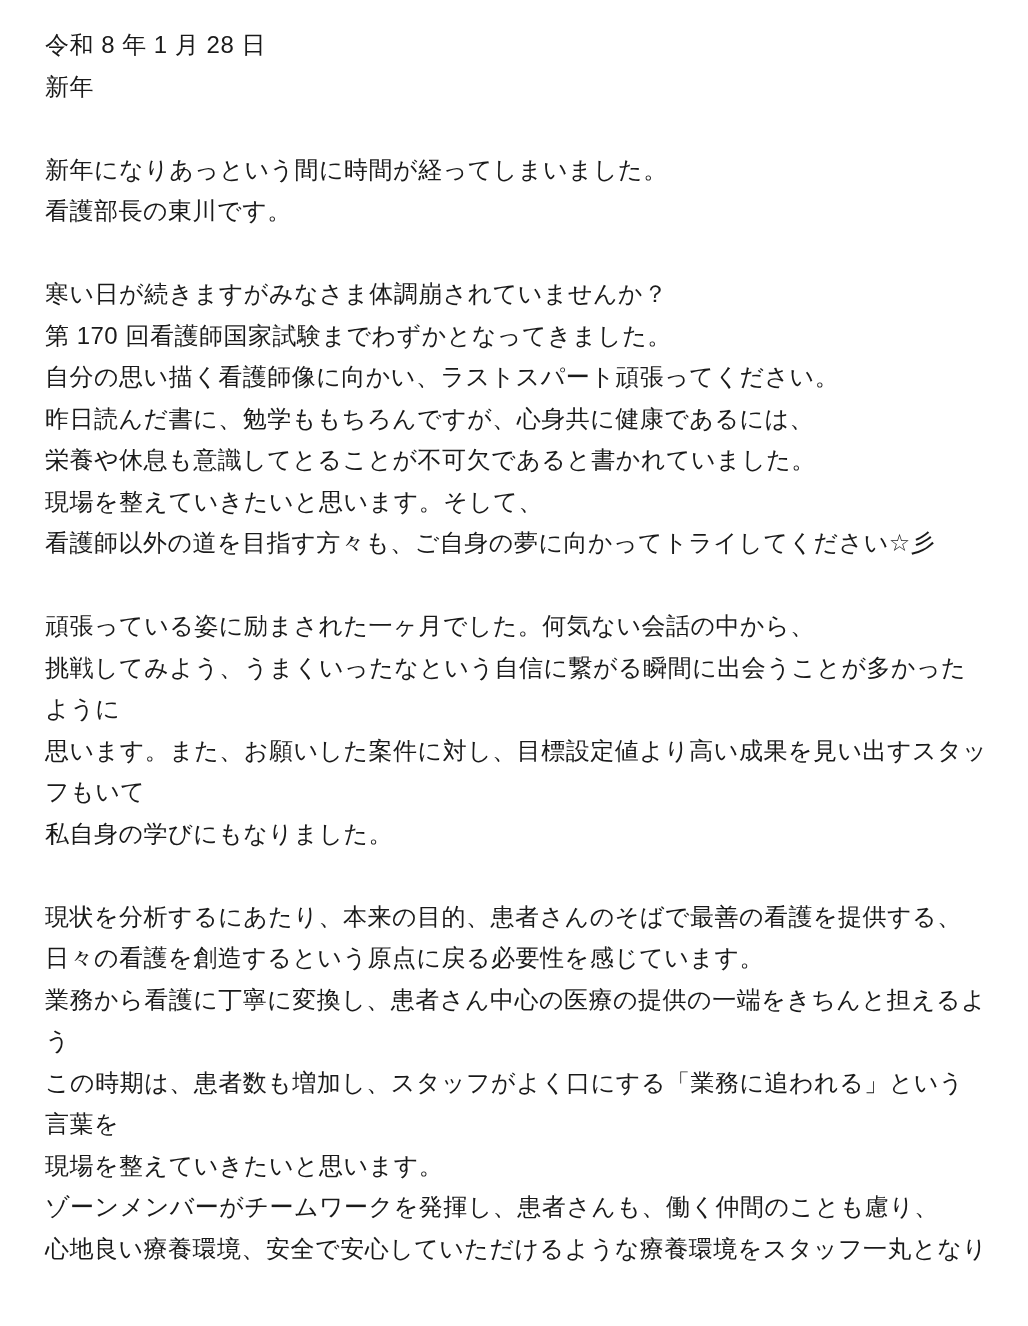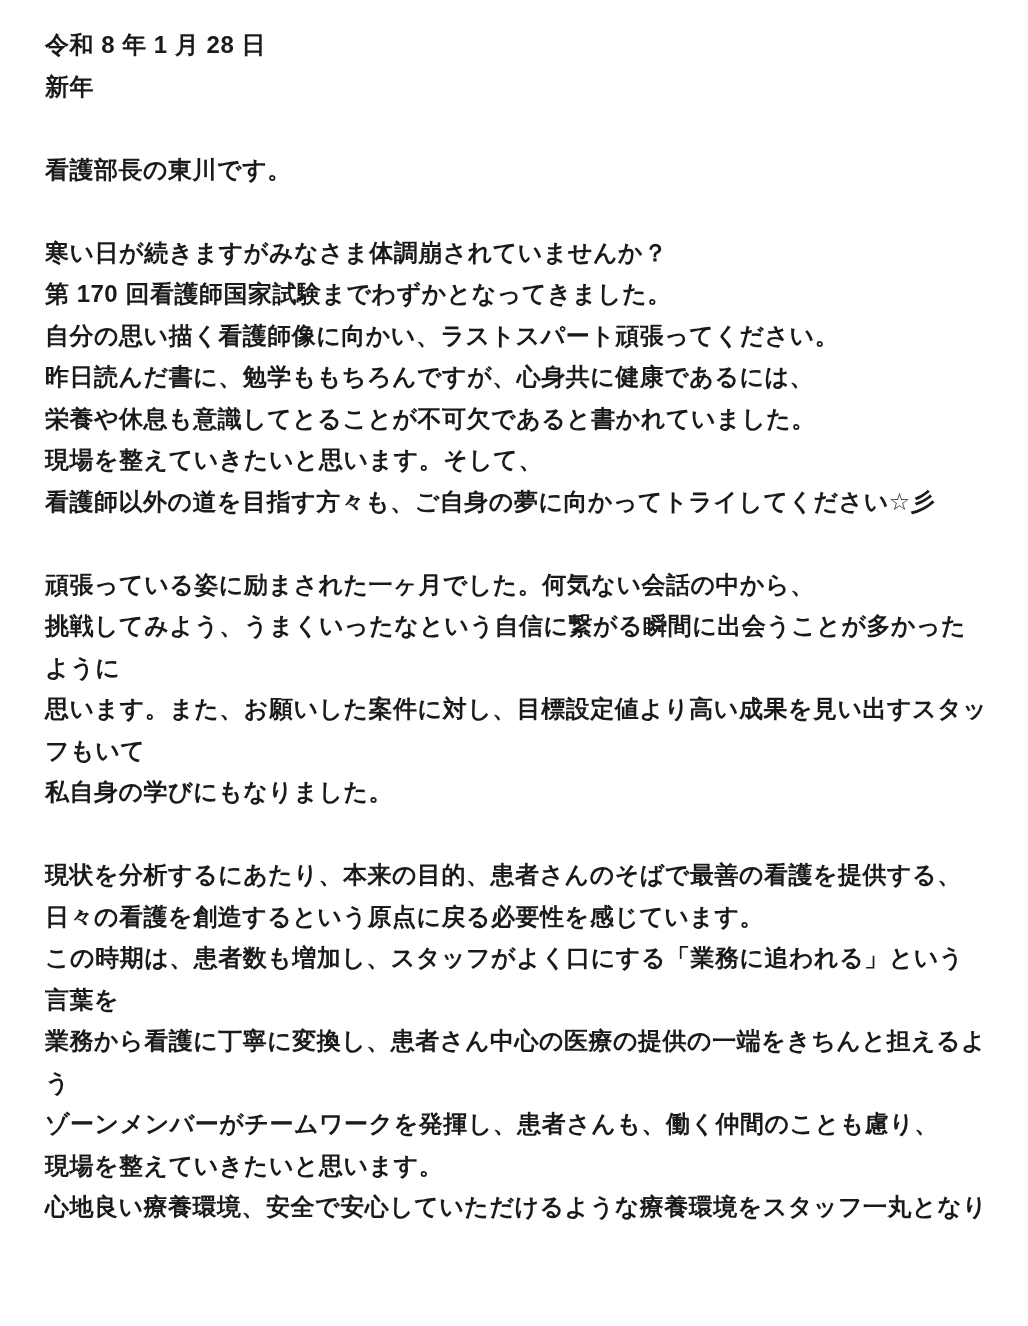--- a/index.html
+++ b/index.html
@@ -21,60 +21,60 @@
     background: #ffffff;
   }
   .letter-body {
     font-size: 24px;
     line-height: 41.5px;
     letter-spacing: 0.5px;
     font-weight: 400;
   }
   .paragraph {
     margin: 0 0 41.5px 0;
-    font-weight: bold;
   }
   .paragraph:last-child {
     margin-bottom: 0;
   }
   .text-line {
     min-height: 41.5px;
     white-space: pre-wrap;
   }
 </style>
 </head>
 <body>
 
 <div class="page">
   <div class="letter-body" id="letter-body">
       <div class="paragraph">
         <div class="text-line">令和 8 年 1 月 28 日</div>
         <div class="text-line">新年</div>
       </div>
       <div class="paragraph">
+        <div class="text-line">新年になりあっという間に時間が経ってしまいました。</div>
         <div class="text-line">看護部長の東川です。</div>
       </div>
       <div class="paragraph">
         <div class="text-line">寒い日が続きますがみなさま体調崩されていませんか？</div>
         <div class="text-line">第 170 回看護師国家試験までわずかとなってきました。</div>
         <div class="text-line">自分の思い描く看護師像に向かい、ラストスパート頑張ってください。</div>
         <div class="text-line">昨日読んだ書に、勉学ももちろんですが、心身共に健康であるには、</div>
         <div class="text-line">栄養や休息も意識してとることが不可欠であると書かれていました。</div>
         <div class="text-line">現場を整えていきたいと思います。そして、</div>
         <div class="text-line">看護師以外の道を目指す方々も、ご自身の夢に向かってトライしてください☆彡</div>
       </div>
       <div class="paragraph">
         <div class="text-line">頑張っている姿に励まされた一ヶ月でした。何気ない会話の中から、</div>
         <div class="text-line">挑戦してみよう、うまくいったなという自信に繋がる瞬間に出会うことが多かったように</div>
         <div class="text-line">思います。また、お願いした案件に対し、目標設定値より高い成果を見い出すスタッフもいて</div>
         <div class="text-line">私自身の学びにもなりました。</div>
       </div>
       <div class="paragraph">
         <div class="text-line">現状を分析するにあたり、本来の目的、患者さんのそばで最善の看護を提供する、</div>
         <div class="text-line">日々の看護を創造するという原点に戻る必要性を感じています。</div>
+        <div class="text-line">業務から看護に丁寧に変換し、患者さん中心の医療の提供の一端をきちんと担えるよう</div>
         <div class="text-line">この時期は、患者数も増加し、スタッフがよく口にする「業務に追われる」という言葉を</div>
-        <div class="text-line">業務から看護に丁寧に変換し、患者さん中心の医療の提供の一端をきちんと担えるよう</div>
+        <div class="text-line">現場を整えていきたいと思います。</div>
         <div class="text-line">ゾーンメンバーがチームワークを発揮し、患者さんも、働く仲間のことも慮り、</div>
-        <div class="text-line">現場を整えていきたいと思います。</div>
         <div class="text-line">心地良い療養環境、安全で安心していただけるような療養環境をスタッフ一丸となり</div>
       </div>
     </div>
 </div>
 
 </body></html>

